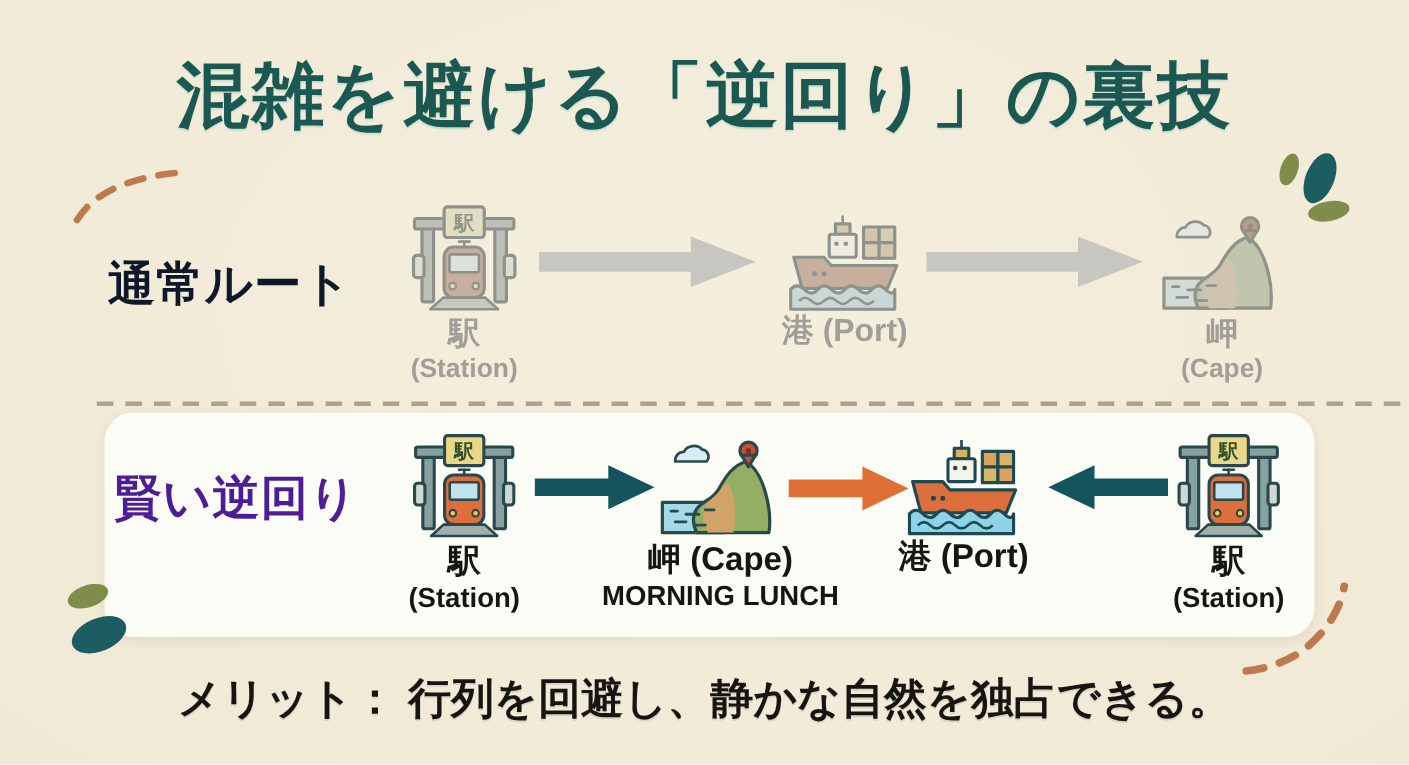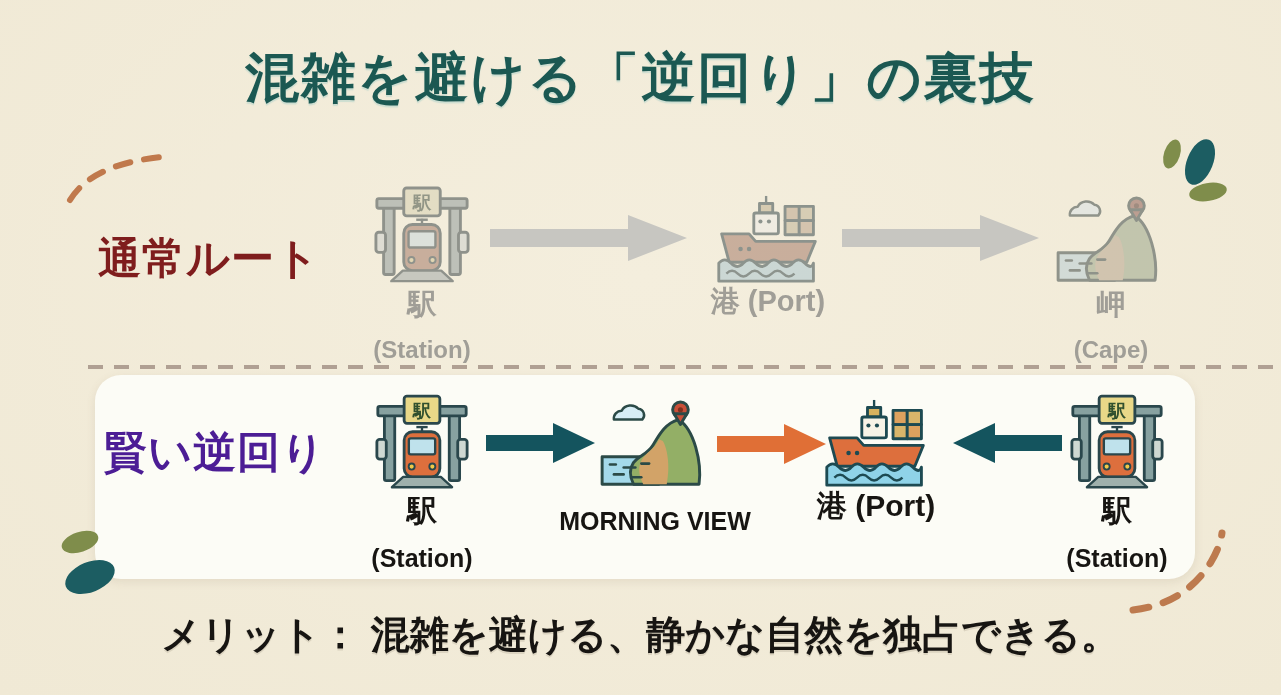--- a/index.html
+++ b/index.html
@@ -6,32 +6,32 @@
   body{
     width:1281px;height:695px;position:relative;overflow:hidden;
     background:radial-gradient(ellipse at 50% 40%, #f4eedd 0%, #f0e9d5 100%);
     font-family:"Liberation Sans","DejaVu Sans",sans-serif;
   }
   .abs{position:absolute;}
   
   .title{
     left:0;right:0;top:42px;text-align:center;
     font-family:"Liberation Serif","DejaVu Serif",serif;
-    font-weight:700;font-size:54px;letter-spacing:2px;
+    font-weight:700;font-size:66px;letter-spacing:2px;
     color:#1b5852;text-shadow:0 2px 1px rgba(160,205,198,.45);
     white-space:nowrap;
   }
   
   .row-label{font-weight:700;font-size:43px;white-space:nowrap;letter-spacing:1px;}
-  .row-label.gray{color:#7f1d1d;text-align:right;}
+  .row-label.gray{color:#0f172a;text-align:right;}
   .row-label.teal{color:#4c1d95;}
   
   .node{display:flex;flex-direction:column;align-items:center;text-align:center;}
   .node .name{font-weight:700;font-size:30px;line-height:1.15;color:#171512;white-space:nowrap;}
-  .node .sub{font-weight:700;font-size:25px;line-height:1.1;color:#171512;white-space:nowrap;margin-top:16px;}
+  .node .sub{font-weight:700;font-size:25px;line-height:1.1;color:#171512;white-space:nowrap;margin-top:2px;}
   .node.gray .name{font-size:29px;color:#a09e97;}
   .node.gray .sub{font-size:24px;color:#a09e97;}
   .icon{display:block;}
   .icon.muted{filter:saturate(.42) opacity(.55) contrast(.92);}
   .mt8{margin-top:8px;}
   .mt4{margin-top:4px;}
   
   .arrow-gray{color:#c7c6c1;}
   .arrow-teal{color:#14545e;}
   .arrow-orange{color:#e06f36;}
@@ -181,21 +181,22 @@
 </div>
 
 <svg class="abs arrow-teal" style="left:486px;top:420px" width="112" height="46">
     <use href="#sym-arrow"></use>
   </svg>
 
 <div class="abs node" style="left:535px;top:394px;width:240px">
   <svg class="icon mt4" width="110" height="94">
       <use href="#sym-cape"></use>
     </svg>
-  <div class="sub">MORNING VIEW</div>
+  <div class="name">岬 (Cape)</div>
+  <div class="sub">MORNING LUNCH</div>
 </div>
 
 <svg class="abs arrow-orange" style="left:710px;top:421px" width="126" height="46">
     <use href="#sym-arrow"></use>
   </svg>
 
 <div class="abs node" style="left:756px;top:394px;width:240px">
   <svg class="icon mt4" width="106" height="91">
       <use href="#sym-ship"></use>
     </svg>
@@ -215,13 +216,13 @@
 </div>
 
 <svg class="abs" style="left:50px;top:522px" width="90" height="80">
   <ellipse cx="30" cy="20" rx="19" ry="10" fill="#7f8d4b" transform="rotate(-18 30 20)"></ellipse>
   <ellipse cx="40" cy="55" rx="26" ry="15" fill="#1c5d62" transform="rotate(-22 40 55)"></ellipse>
 </svg>
 <svg class="abs" style="left:1125px;top:520px" width="110" height="100">
   <path d="M8,90 Q60,84 86,42 Q95,27 97,13" fill="none" stroke="#bd7a4e" stroke-width="7" stroke-linecap="round" stroke-dasharray="16 15"></path>
 </svg>
 
-<div class="abs benefit">メリット： 混雑を避ける、静かな自然を独占できる。</div>
+<div class="abs benefit">メリット： 行列を回避し、静かな自然を独占できる。</div>
 
 </body></html>

